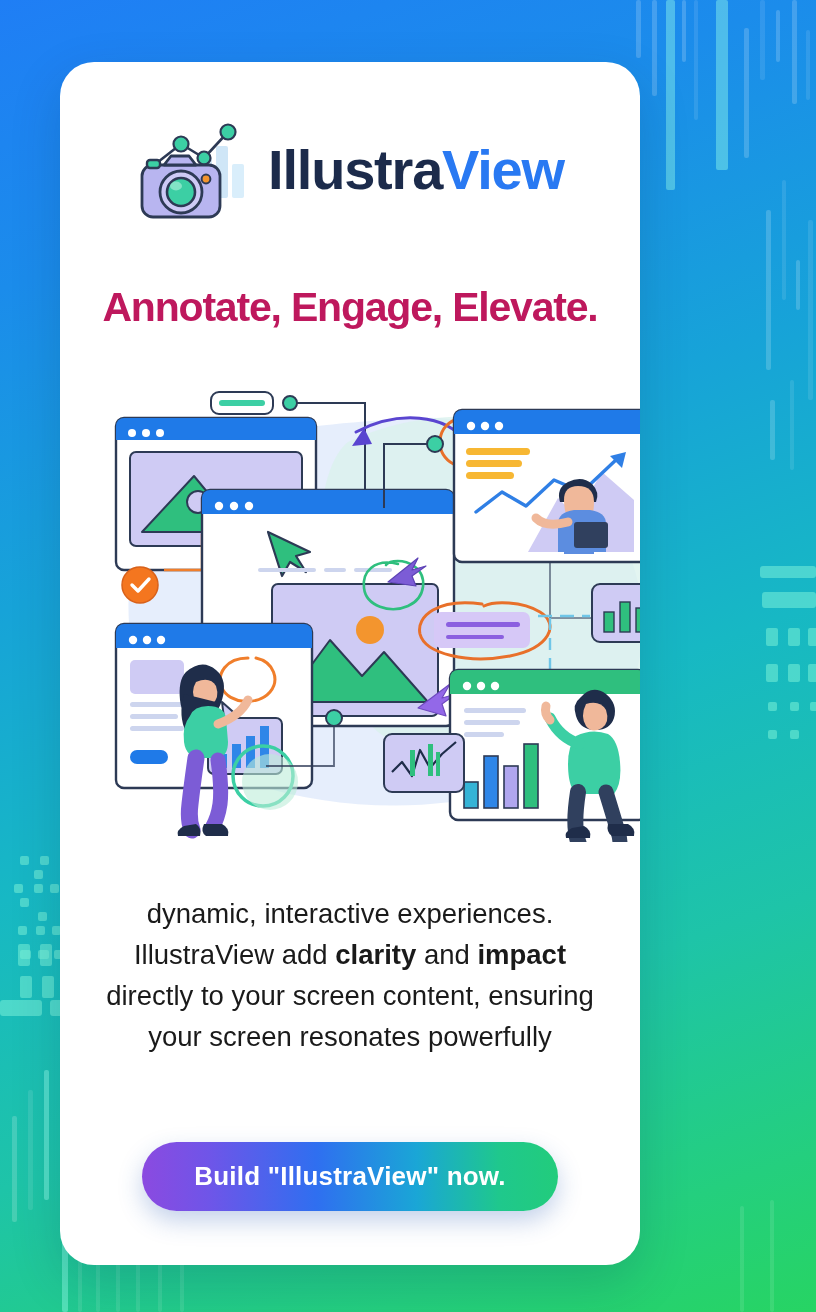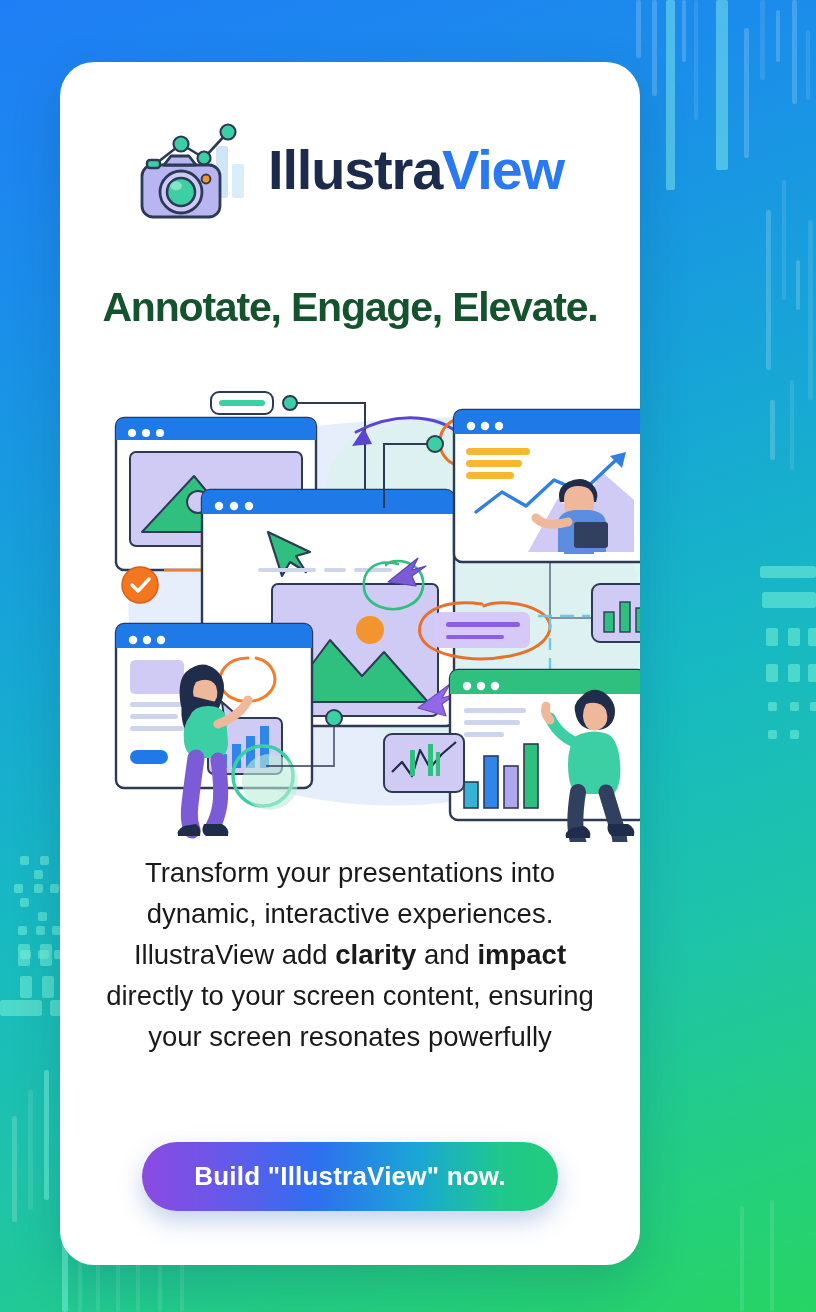--- a/index.html
+++ b/index.html
@@ -43,21 +43,21 @@
     font-size: 56px; font-weight: 700; letter-spacing: -1.2px;
     line-height: 1; white-space: nowrap;
   }
   .logo-text .part-a { color: #1c2b4b; }
   .logo-text .part-b { color: #2979f2; }
 
   
   .tagline {
     position: absolute; top: 222px; left: 0; right: 0;
     text-align: center;
-    font-size: 41px; font-weight: 700; color: #14532d;
+    font-size: 41px; font-weight: 700; color: #be185d;
     letter-spacing: -1.2px;
   }
 
   
   .hero { position: absolute; top: 310px; left: 38px; width: 620px; height: 470px; }
   .hero svg { width: 100%; height: 100%; display: block; }
 
   
   .body-copy {
     position: absolute; top: 790px; left: 28px; right: 28px;
@@ -338,21 +338,21 @@
         <rect x="312" y="378" width="5" height="26" fill="#2fbf7e"></rect>
         <rect x="330" y="372" width="5" height="32" fill="#2fbf7e"></rect>
         <rect x="338" y="380" width="4" height="24" fill="#2fbf7e"></rect>
 
         <circle cx="236" cy="346" r="8" fill="#3ccfa4" stroke="#2d3a55" stroke-width="2"></circle>
         <path d="M236 354 V394 H168" fill="none" stroke="#2d3a55" stroke-width="1.8" opacity="0.75"></path>
       </svg>
     </div>
 
     <p class="body-copy">
-      <span>Transform your presentations into</span><br>
+      <br>
       <span>dynamic, interactive experiences.</span><br>
       <span>IllustraView add </span><b>clarity</b><span> and </span><b>impact</b><br>
       <span>directly to your screen content, ensuring</span><br>
       <span>your screen resonates powerfully</span><br>
     </p>
 
     <div class="cta-wrap">
       <button class="cta">Build "IllustraView" now.</button>
     </div>
 

